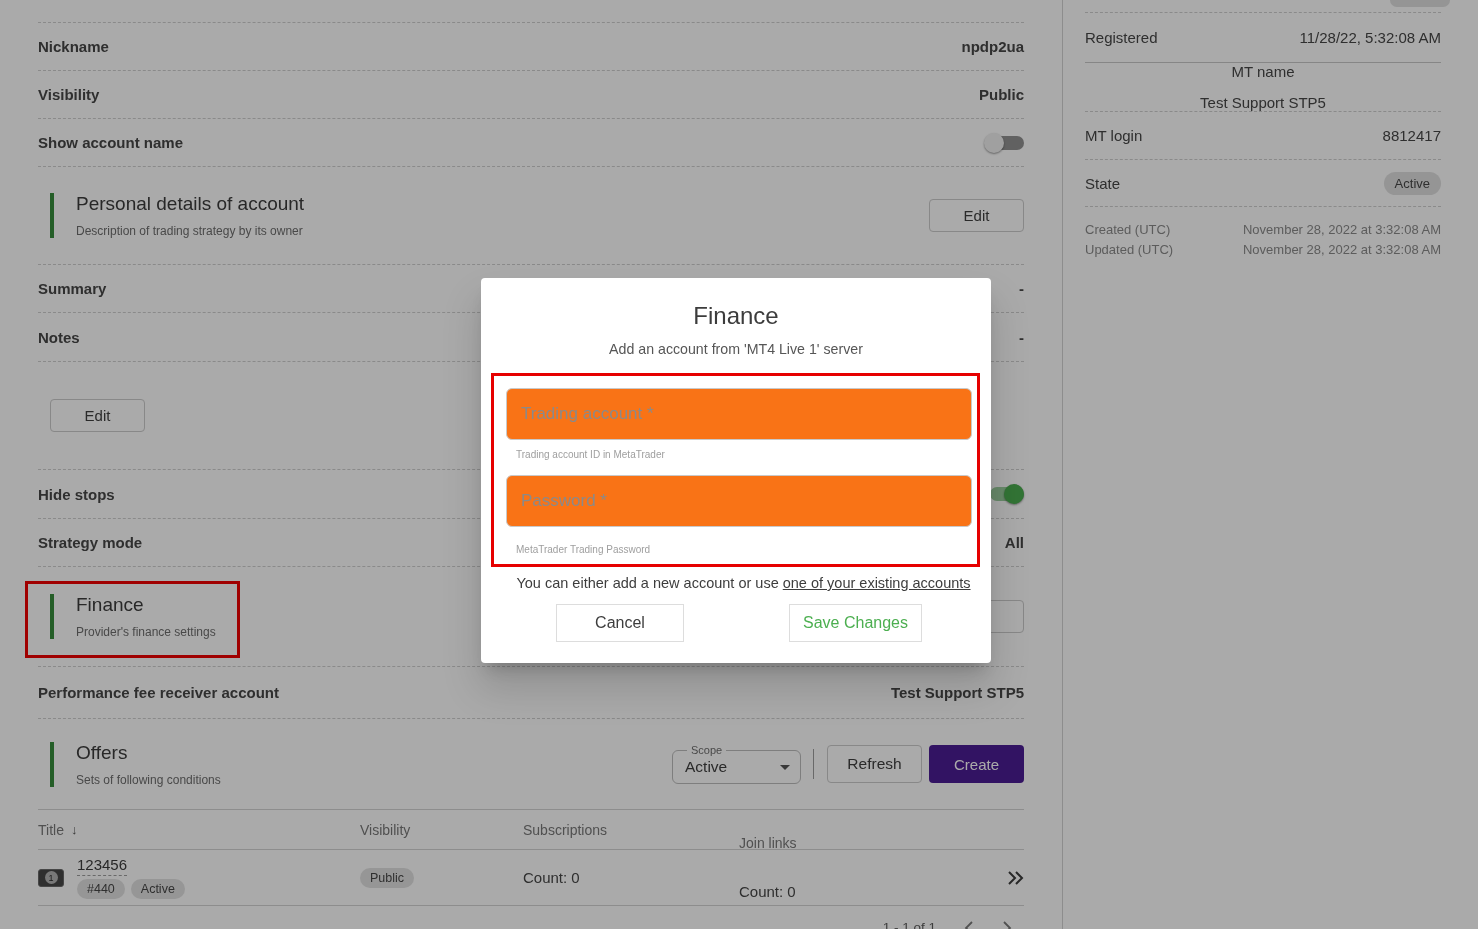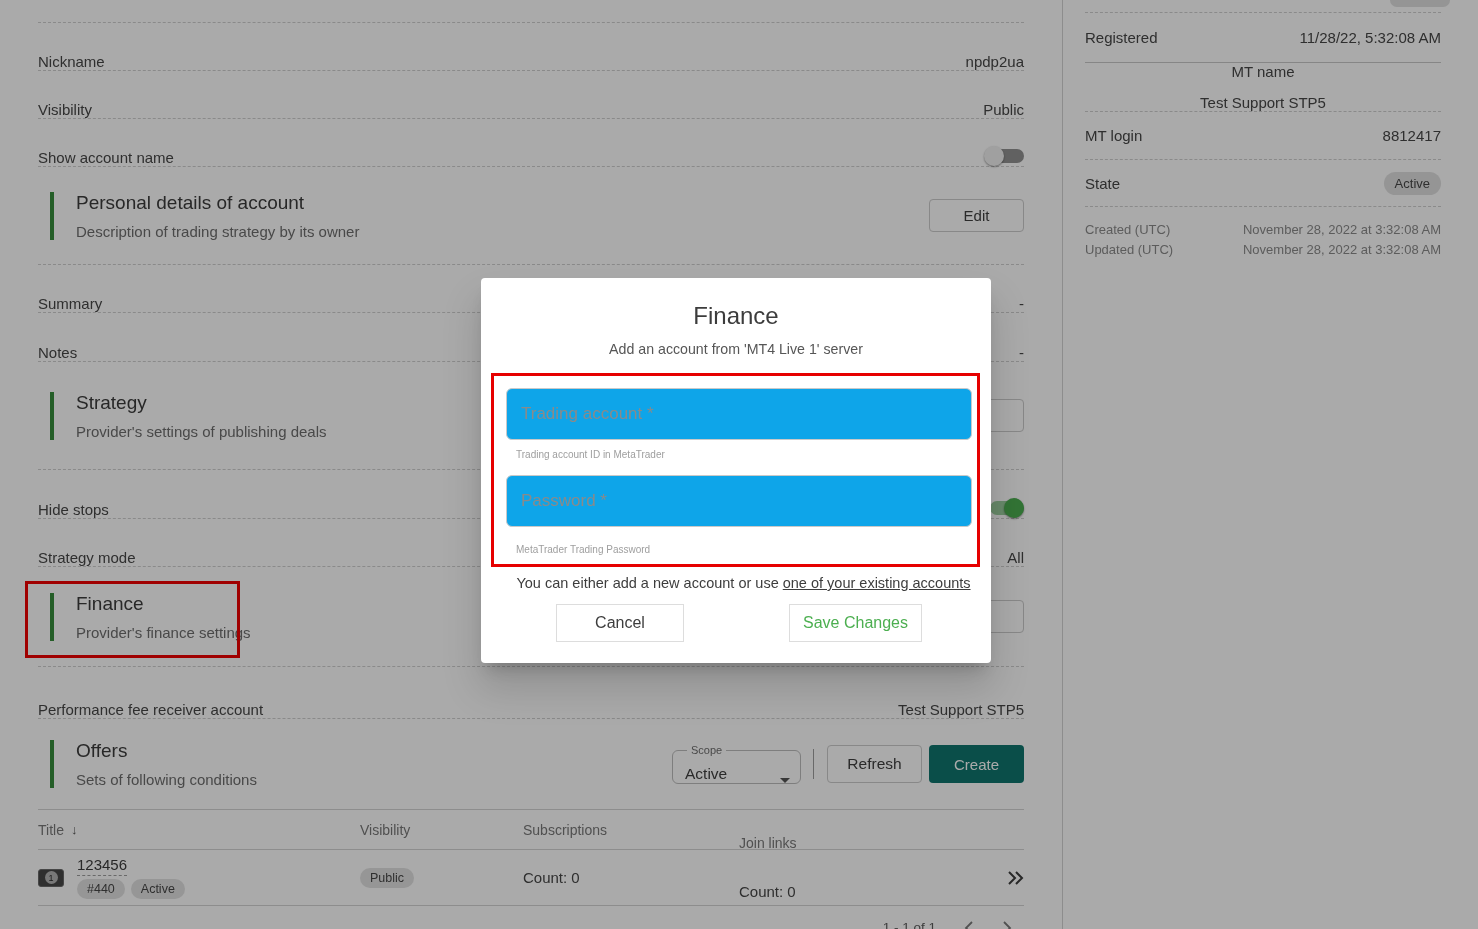--- a/index.html
+++ b/index.html
@@ -4,52 +4,52 @@
 <style>
   * { margin:0; padding:0; box-sizing:border-box; }
   html,body { width:1478px; height:929px; overflow:hidden; }
   body { font-family:"Liberation Sans", sans-serif; background:#fff; color:#454545; position:relative; }
 
   .page { position:relative; width:1478px; height:929px; display:flex; }
 
   
   .main { width:1062px; height:929px; padding:0 38px; position:relative; background:#fff; }
   .spacer-top { height:23px; border-bottom:1px dashed #cfcfcf; }
-  .row { display:flex; align-items:flex-end; justify-content:space-between; border-bottom:1px dashed #cfcfcf; }
+  .row { display:flex; align-items:center; justify-content:space-between; border-bottom:1px dashed #cfcfcf;font-weight:bold; }
   .h48 { height:48px; } .h49 { height:49px; } .h52 { height:52px; }
   .row .label { font-size:15px; color:#474747; }
   .row .value { font-size:15px; color:#474747; }
 
   .section { border-bottom:1px dashed #cfcfcf; display:flex; align-items:center; justify-content:space-between;padding-left:12px; }
   .sec-personal { height:98px; }
   .sec-strategy { height:108px; }
   .sec-finance { height:100px; }
   .sec-offers { height:91px; border-bottom:1px solid #d4d4d4; }
   .sec-head { border-left:4px solid #388e3c; padding-left:22px; }
   .sec-title { font-size:19px; color:#3c3c3c; }
-  .sec-sub { font-size:15px; color:#6e6e6e; margin-top:9px; }
+  .sec-sub { font-size:12px; color:#6e6e6e; margin-top:9px; }
 
   .btn-outline { background:#fff; border:1px solid #ccc; border-radius:4px; font-size:15px;
     color:#3f3f3f; height:33px; width:95px; display:flex; align-items:center; justify-content:center; cursor:pointer; font-family:inherit;}
-  .btn-green { background:#0f766e; border:none; border-radius:4px; color:#fff; font-size:15px;
+  .btn-green { background:#4c1d95; border:none; border-radius:4px; color:#fff; font-size:15px;
     height:38px; width:95px; display:flex; align-items:center; justify-content:center; cursor:pointer; font-family:inherit;}
 
   
   .toggle { position:relative; width:40px; height:20px; }
   .toggle .track { position:absolute; top:3px; width:34px; height:14px; border-radius:7px; }
   .toggle .thumb { position:absolute; top:0; width:20px; height:20px; border-radius:50%; box-shadow:0 1px 2px rgba(0,0,0,.4); }
   .toggle.off .track { right:0; background:#929292; }
   .toggle.off .thumb { left:0; background:#f1f1f1; }
   .toggle.on  .track { right:0; background:#9ccf9f; }
   .toggle.on  .thumb { right:0; background:#4caf50; }
 
   
   .offers-controls { display:flex; align-items:center; }
   fieldset.scope { width:129px; height:40px; border:1px solid #bdbdbd; border-radius:6px; padding:0 10px 0 12px;
-    display:flex; align-items:flex-end; justify-content:space-between; position:relative;gap:8px; }
+    display:flex; align-items:center; justify-content:space-between; position:relative;gap:8px; }
   fieldset.scope legend { font-size:11px; color:#6e6e6e; padding:0 4px; margin-left:2px; }
   .scope-value { font-size:15.5px; color:#3f3f3f; margin-top:-6px; }
   .caret-down { width:0; height:0; border-left:5px solid transparent; border-right:5px solid transparent;
     border-top:5px solid #555; margin-top:-4px; }
   .vdivider { width:1px; height:30px; background:#9e9e9e; margin:0 13px 0 12px; }
   .refresh { margin-right:7px; height:38px; font-size:15.5px; }
 
   
   .thead { display:flex; align-items:center; height:40px; border-bottom:1px solid #d4d4d4; font-size:14px; color:#787878; }
   .trow  { display:flex; align-items:center; height:56px; border-bottom:1px solid #d4d4d4; }
@@ -88,21 +88,21 @@
     border:3px solid #f00000; z-index:5; pointer-events:none; }
   .overlay { position:absolute; inset:0; background:rgba(0,0,0,.335); z-index:10; }
   .modal { position:absolute; left:481px; top:278px; width:510px; height:385px; background:#fff;
     border-radius:4px; box-shadow:0 11px 15px -7px rgba(0,0,0,.2), 0 24px 38px 3px rgba(0,0,0,.14); z-index:20; }
   .modal-title { position:absolute; top:24px; width:100%; text-align:center; font-size:24px; color:#3c3c3c; }
   .modal-sub { position:absolute; top:63px; width:100%; text-align:center; font-size:14.2px; color:#565656; }
   .annotation-modal { position:absolute; left:10px; top:95px; width:489px; height:194px;
     border:3px solid #e60000; z-index:30; pointer-events:none; }
   .field { position:absolute; left:25px; width:466px; height:52px; }
   .field input { width:100%; height:100%; border:1px solid #c9c9c9; border-radius:6px; padding:0 14px;
-    font-size:17px; color:#3c3c3c; font-family:inherit; outline:none; background:#0ea5e9; }
+    font-size:17px; color:#3c3c3c; font-family:inherit; outline:none; background:#f97316; }
   .field input::placeholder { color:#8a8a8a; opacity:1; }
   .helper { position:absolute; left:35px; font-size:10px; color:#9e9e9e; }
   .modal-note { position:absolute; top:297px; width:100%; text-align:center; font-size:14.5px; color:#3d3d3d;padding-left:15px; }
   .modal-note a { color:#3d3d3d; text-decoration:underline; cursor:pointer; }
   .modal-btn { position:absolute; top:326px; height:38px; background:#fff; border:1px solid #ddd;
     border-radius:0; font-size:16px; display:flex; align-items:center; justify-content:center; cursor:pointer; font-family:inherit; }
   .btn-cancel { left:75px; width:128px; color:#3d3d3d; }
   .btn-save { left:308px; width:133px; color:#4caf50; }
 </style>
 </head>
@@ -143,24 +143,20 @@
       <span class="label">Summary</span>
       <span class="value">-</span>
     </div>
 
     <div class="row h49">
       <span class="label">Notes</span>
       <span class="value">-</span>
     </div>
 
     <div class="section sec-strategy">
-      <div class="sec-head">
-        <div class="sec-title">Strategy</div>
-        <div class="sec-sub">Provider's settings of publishing deals</div>
-      </div>
       <button class="btn-outline">Edit</button>
     </div>
 
     <div class="row h49">
       <span class="label">Hide stops</span>
       <span class="toggle on">
         <span class="track"></span>
         <span class="thumb"></span>
       </span>
     </div>

